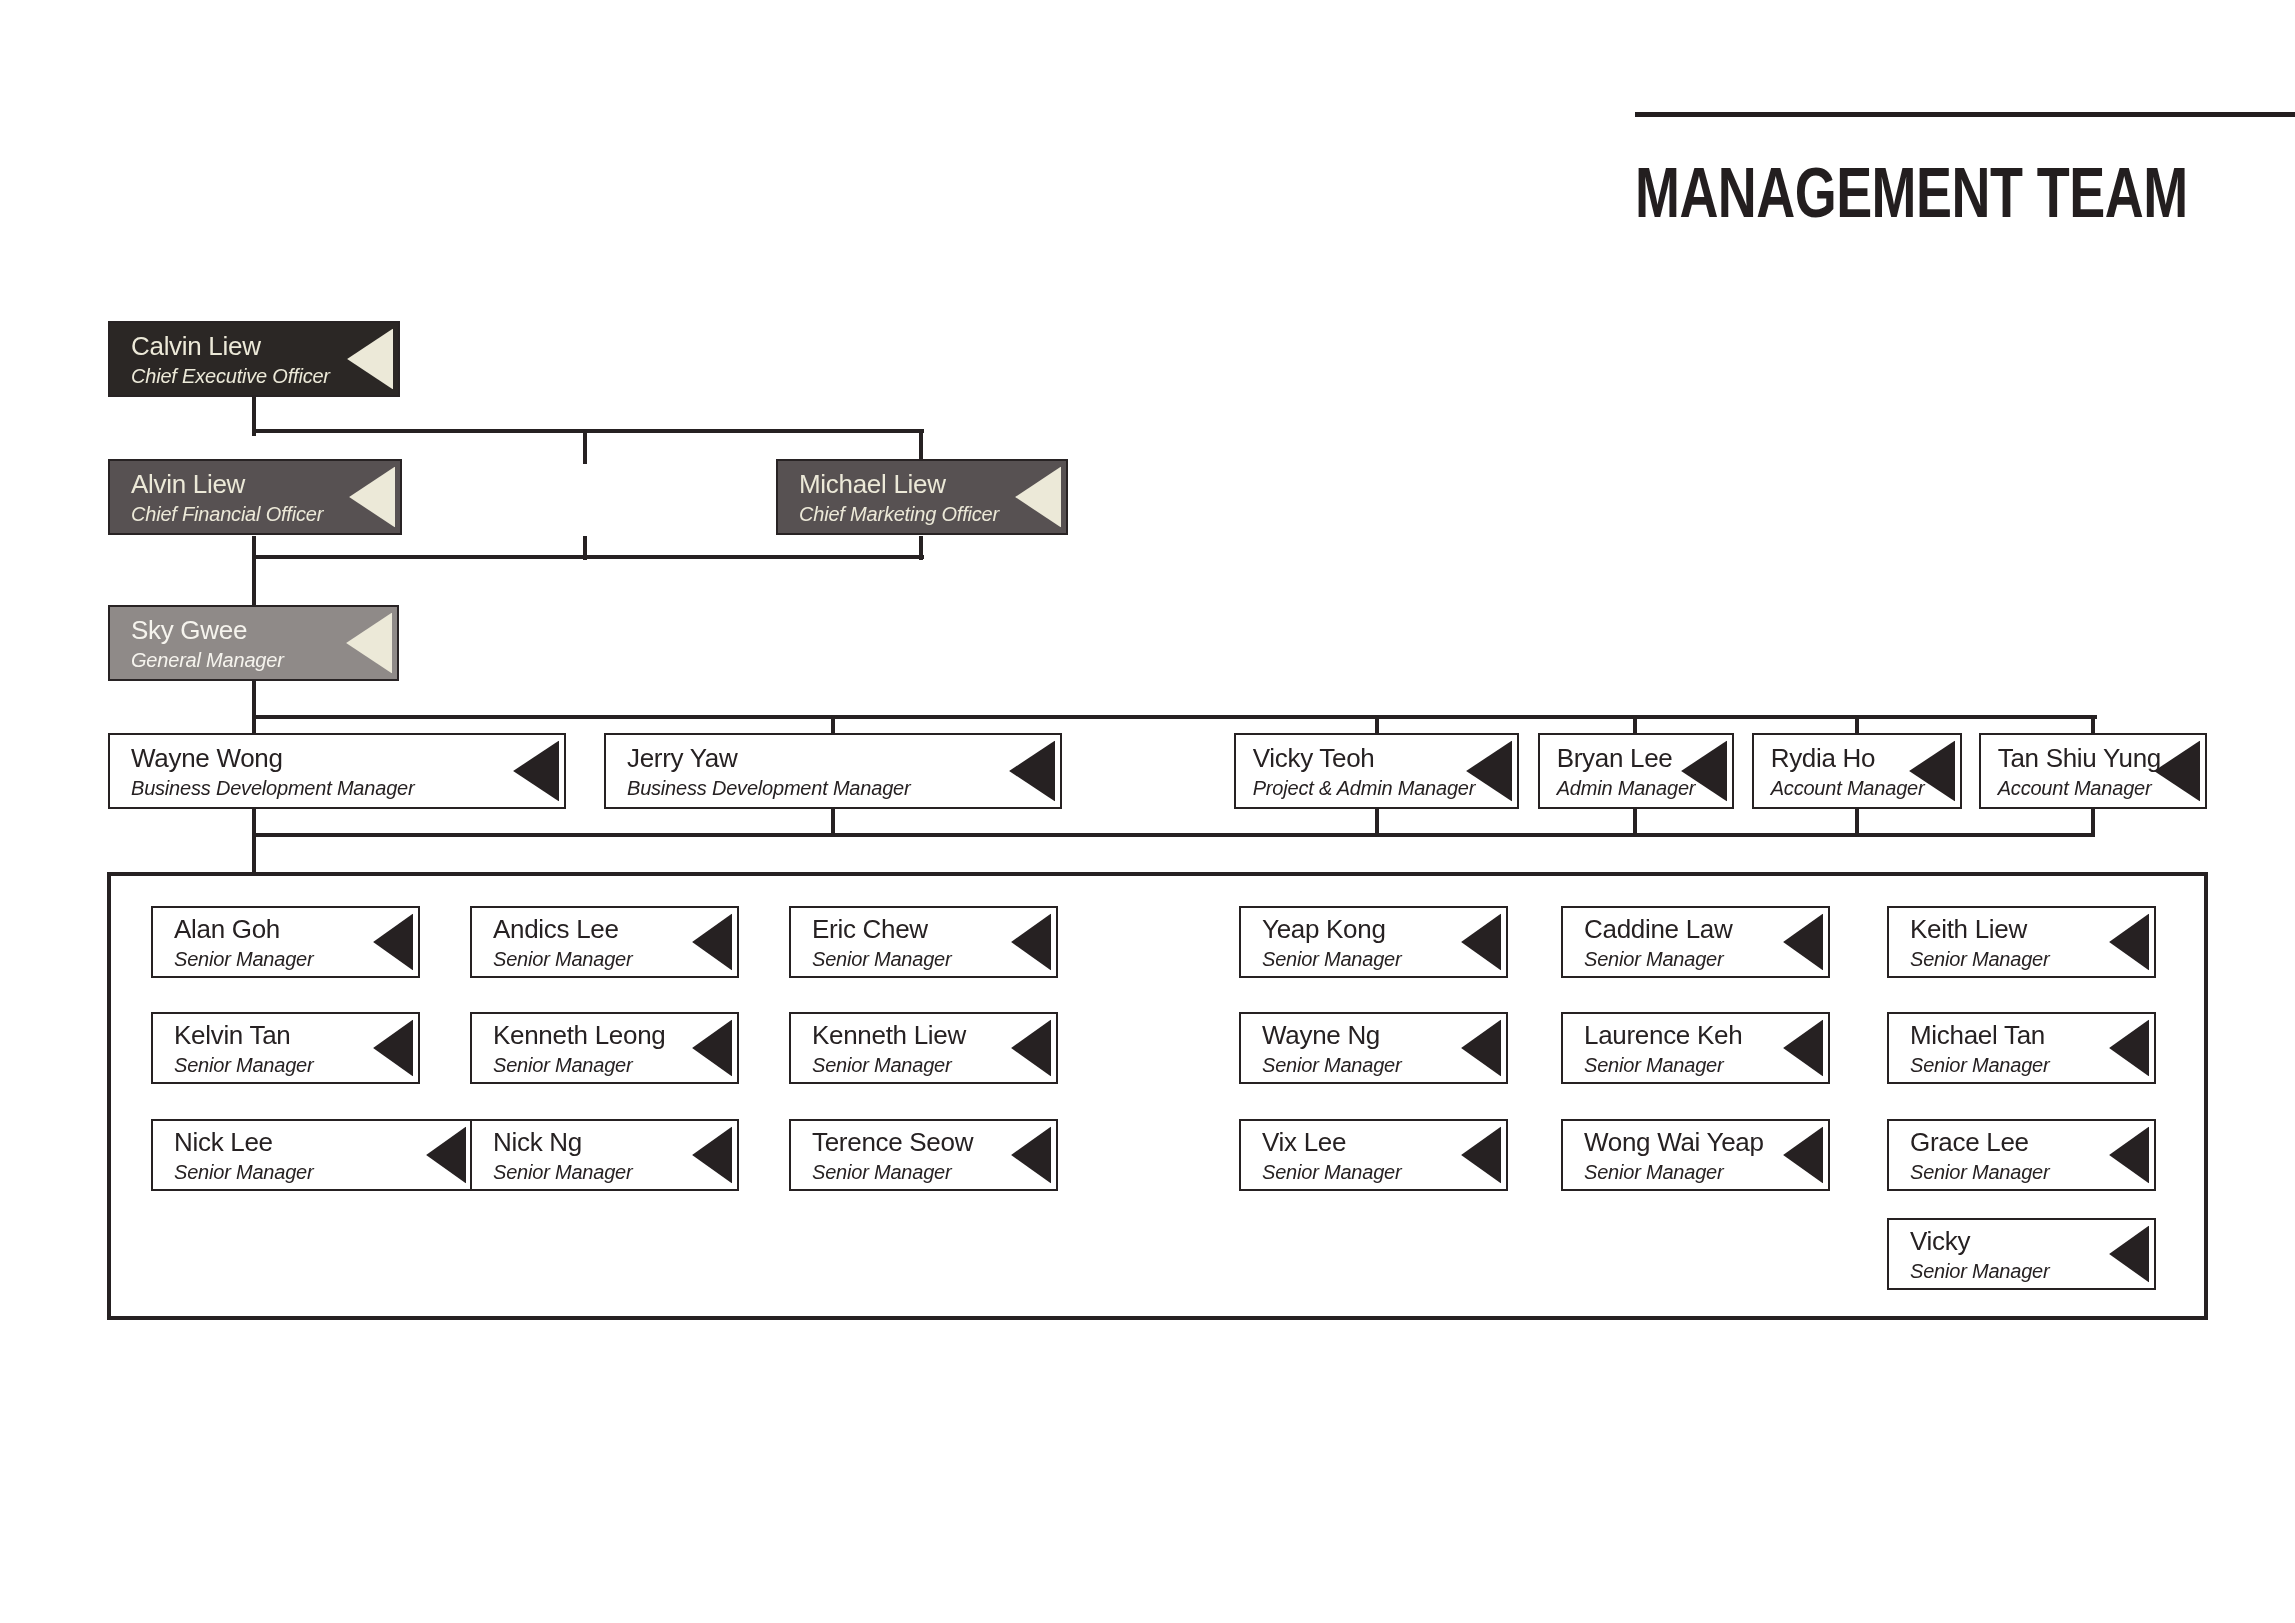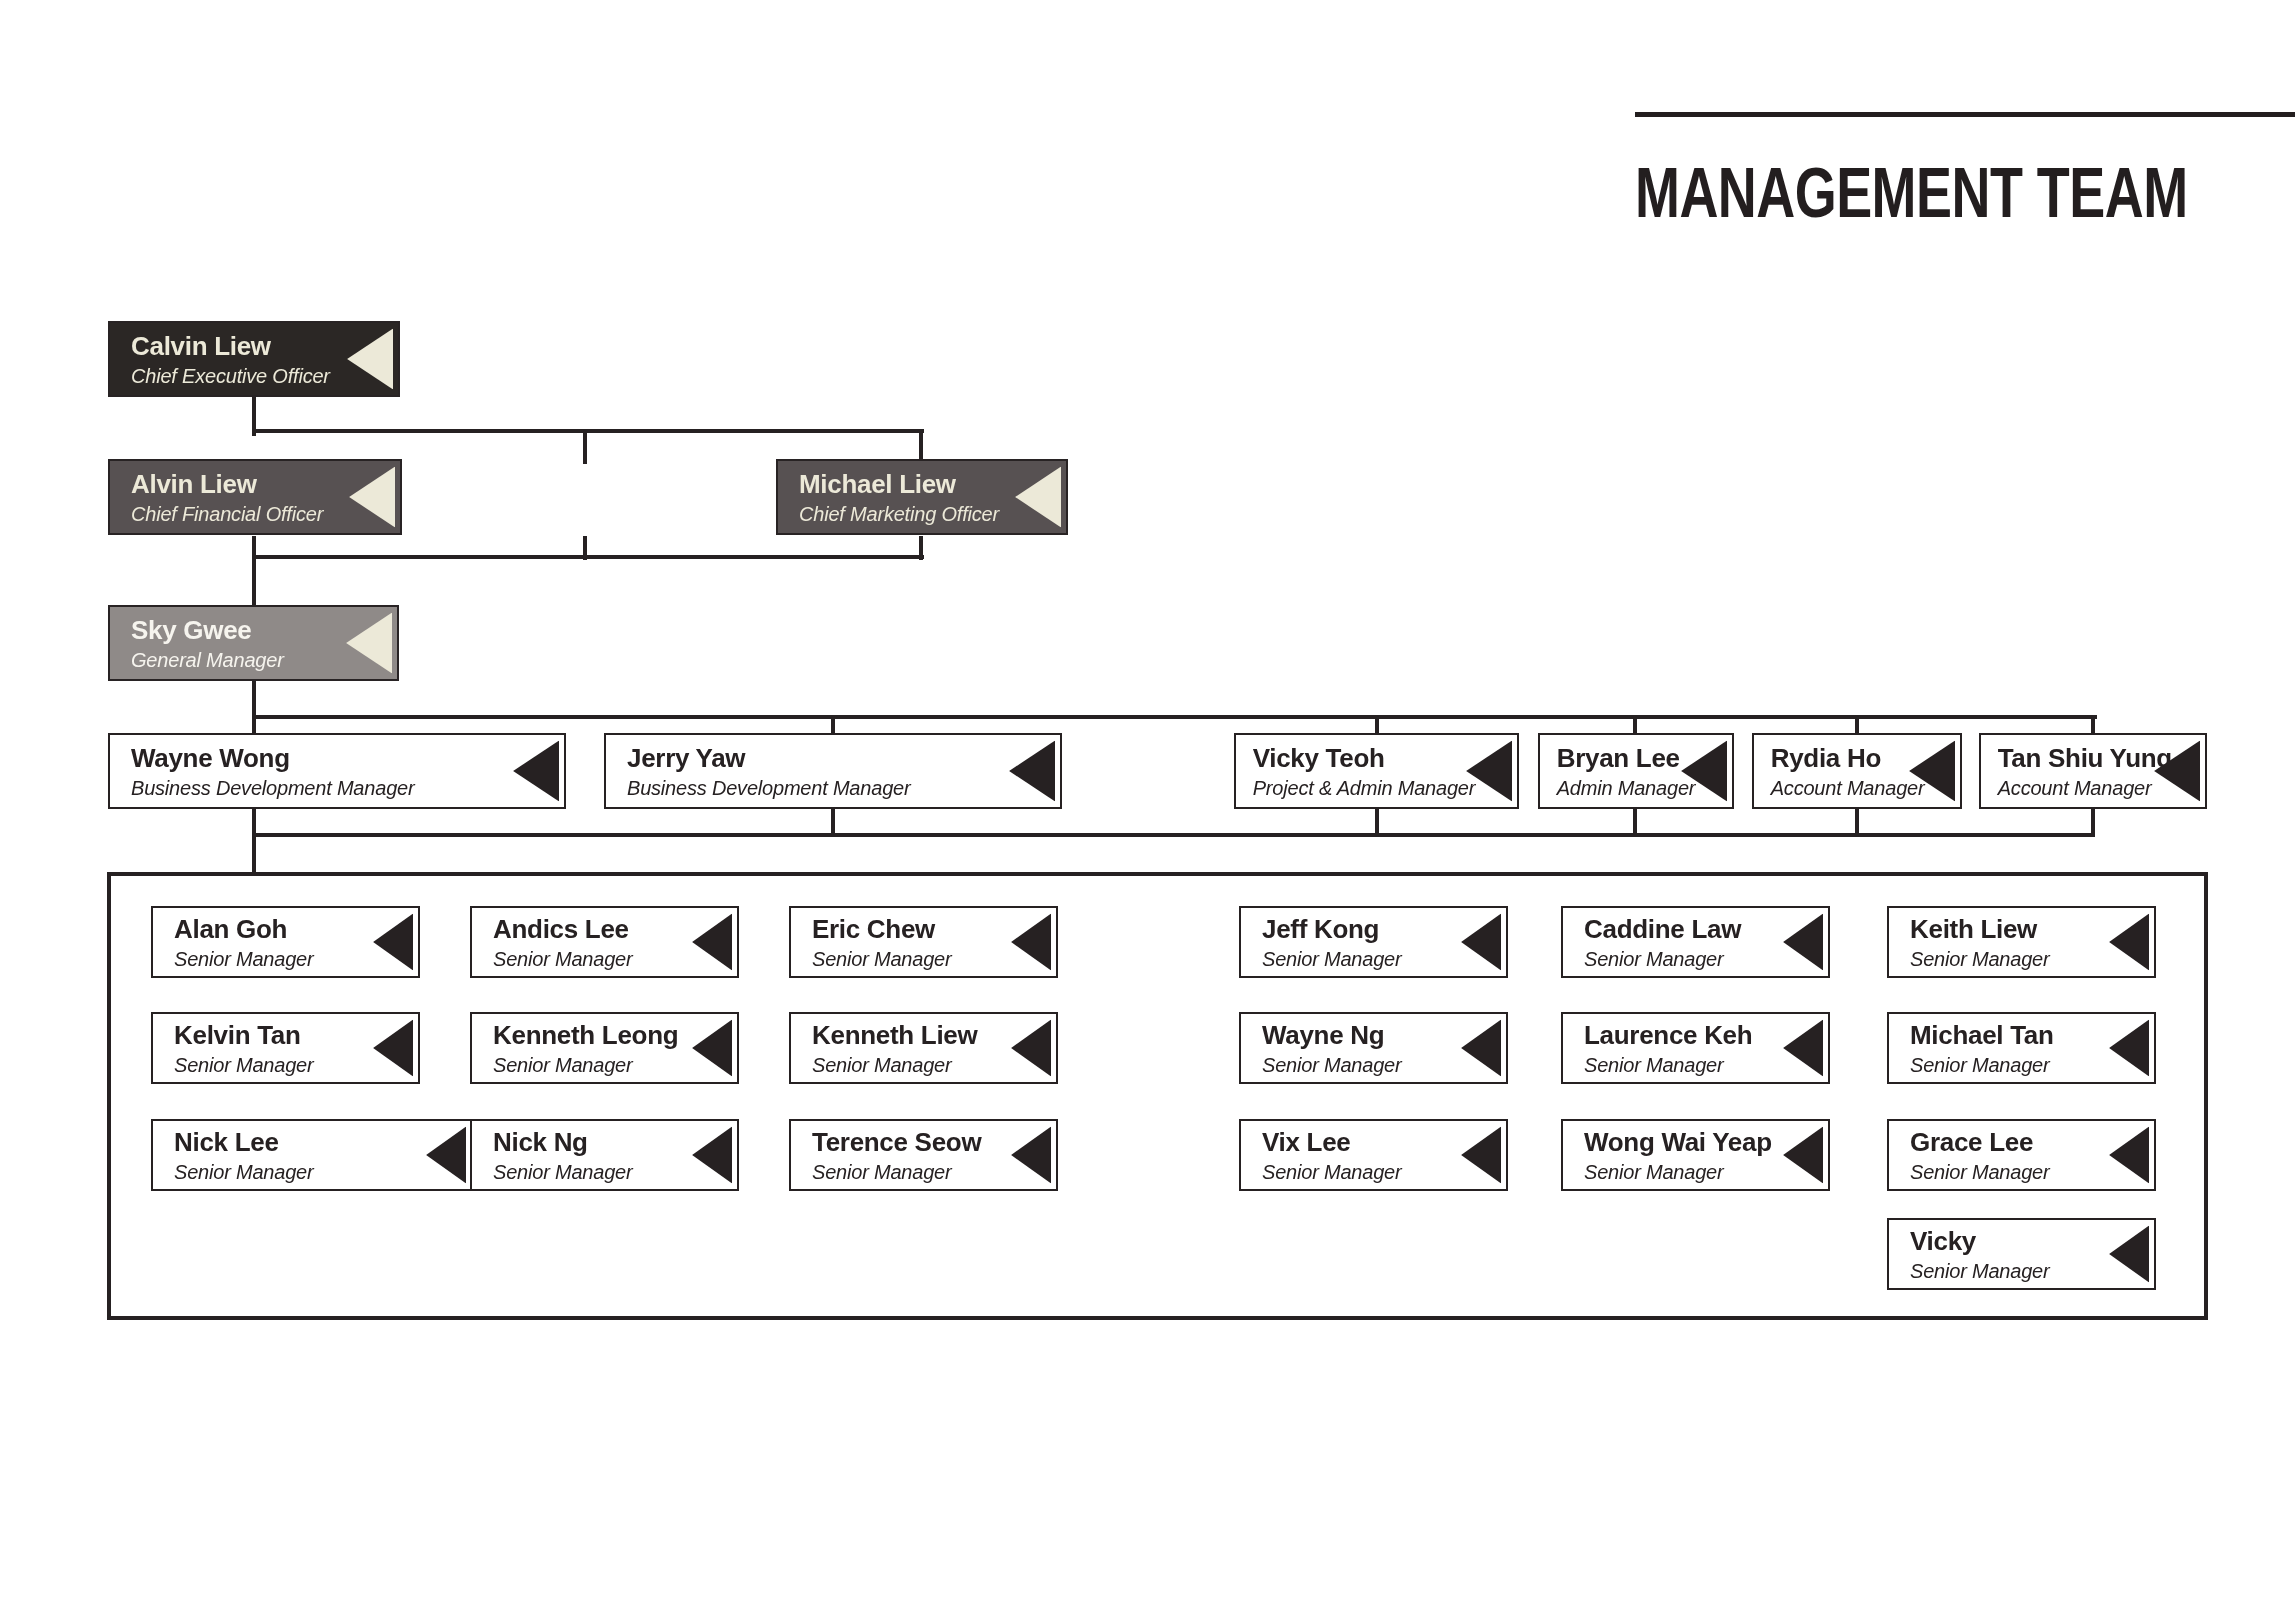--- a/index.html
+++ b/index.html
@@ -4,21 +4,21 @@
 <style>
   html,body{margin:0;padding:0;background:#ffffff;}
   .canvas{position:relative;width:2295px;height:1623px;background:#ffffff;overflow:hidden;
           font-family:"Liberation Sans",sans-serif;}
   .title-rule{position:absolute;left:1635px;top:112px;width:661px;height:4.9px;background:#231e1f;}
   .title{position:absolute;left:1635px;top:157px;font-weight:700;font-size:71px;line-height:1;
          letter-spacing:-0.7px;color:#231e1f;white-space:nowrap;
          transform:scaleX(0.76);transform-origin:left top;}
   .node{position:absolute;box-sizing:border-box;display:flex;flex-direction:column;
         justify-content:center;gap:7px;padding:0 56px 0 21px;}
-  .node .nm{font-weight:700;font-size:26px;line-height:1;letter-spacing:-0.3px;white-space:nowrap;}
+  .node .nm{font-weight:400;font-size:26px;line-height:1;letter-spacing:-0.3px;white-space:nowrap;}
   .node .rl{font-style:italic;font-weight:400;font-size:20px;line-height:1;letter-spacing:-0.2px;white-space:nowrap;}
   .dark{border:2.1px solid #282324;color:#ece9d8;}
   .ceo{background:#2b2725;}
   .exec{background:#575152;}
   .gm{background:#8f8a88;color:#f6f4ee;}
   .lite{background:#ffffff;border:2.8px solid #262122;color:#262122;}
   .tight{padding:0 44px 0 16.7px;}
   .arw{position:absolute;right:4.9px;top:50%;transform:translateY(-50%);
        width:46px;height:61px;clip-path:polygon(100% 0,0 50%,100% 100%);}
   .dark .arw,.gm .arw{background:#ece9d8;}
@@ -121,21 +121,21 @@
     <div class="nm">Andics Lee</div>
     <div class="rl">Senior Manager</div>
     <span class="arw"></span>
   </div>
   <div class="node lite sm" style="left:789px;top:906px;width:269px;height:72px">
     <div class="nm">Eric Chew</div>
     <div class="rl">Senior Manager</div>
     <span class="arw"></span>
   </div>
   <div class="node lite sm" style="left:1239px;top:906px;width:269px;height:72px">
-    <div class="nm">Jeff Kong</div>
+    <div class="nm">Yeap Kong</div>
     <div class="rl">Senior Manager</div>
     <span class="arw"></span>
   </div>
   <div class="node lite sm" style="left:1561px;top:906px;width:269px;height:72px">
     <div class="nm">Caddine Law</div>
     <div class="rl">Senior Manager</div>
     <span class="arw"></span>
   </div>
   <div class="node lite sm" style="left:1887px;top:906px;width:269px;height:72px">
     <div class="nm">Keith Liew</div>

